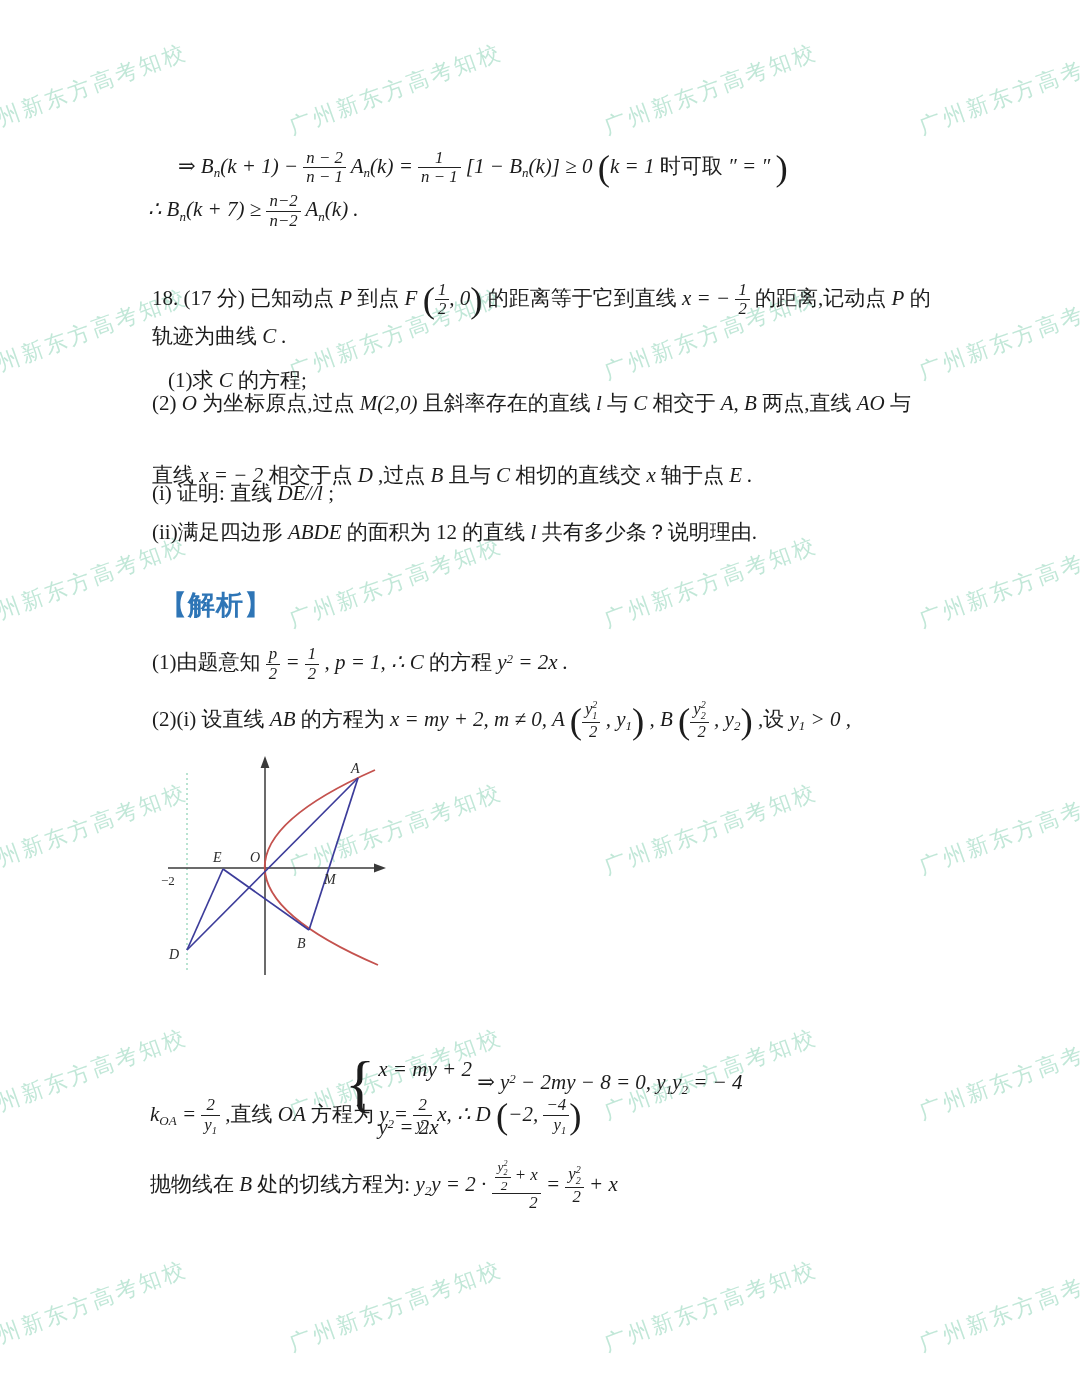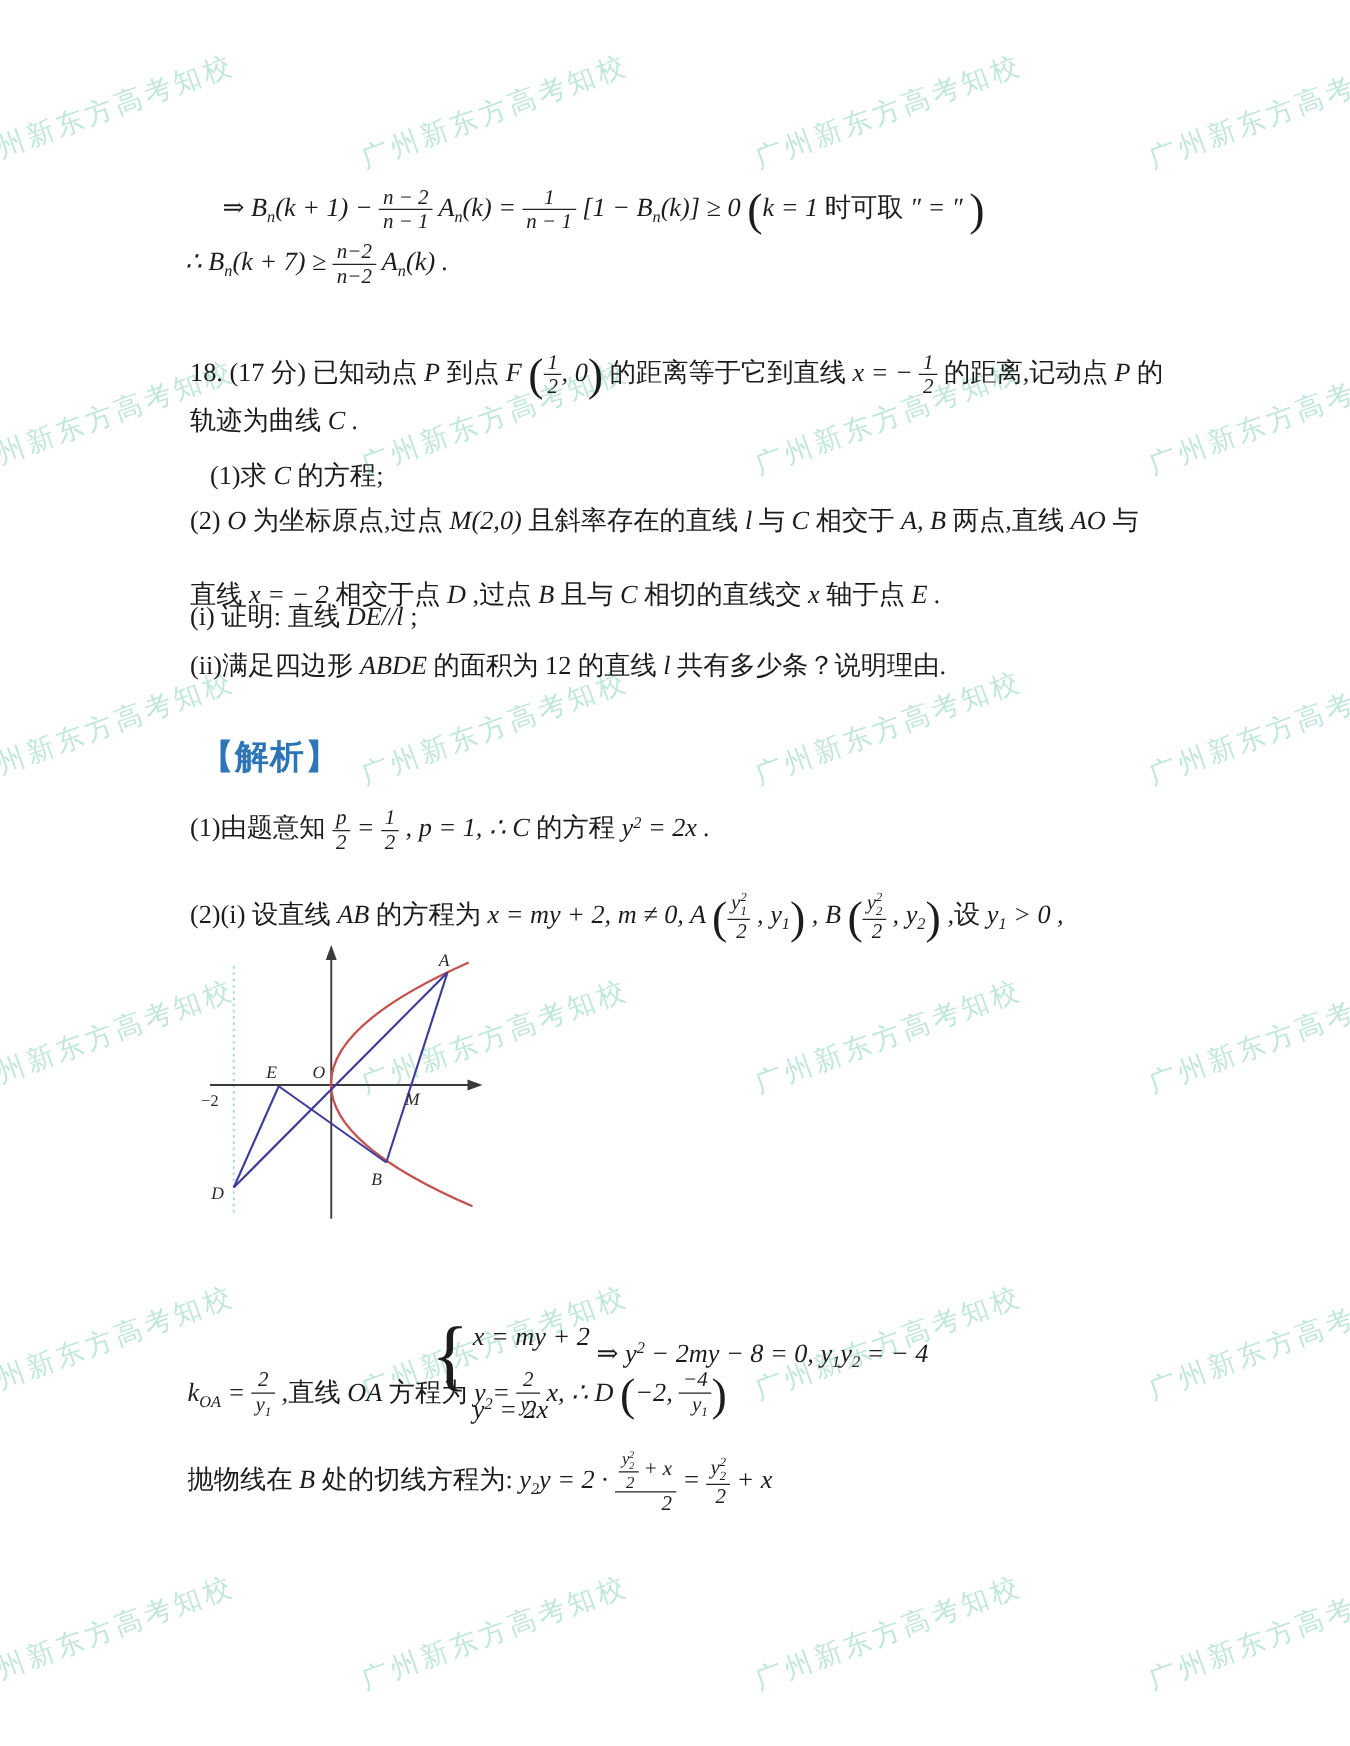--- a/index.html
+++ b/index.html
@@ -39,27 +39,27 @@
   .bigp{font-size:175%;font-style:normal;vertical-align:middle;font-weight:300;}
   .cases{display:inline-flex;align-items:center;vertical-align:middle;}
   .cases>.brace{font-size:300%;font-style:normal;font-weight:300;line-height:.85;margin-right:3px;}
   .crow{display:block;line-height:1.45;margin-top:28px;}
   
   #l1{left:178px;top:133px;margin-top:12px;}
   #l2{left:148px;top:192px;}
   #l3a{left:152px;top:277px;}
   #l3b{left:152px;top:323px;}
   #l4{left:152px;top:367px;margin-left:16px;}
-  #l5a{left:152px;top:403px;}
+  #l5a{left:152px;top:390px;}
   #l5b{left:152px;top:462px;}
   #l6{left:152px;top:480px;}
   #l7{left:152px;top:519px;}
   #l8{left:160px;top:589px;font-size:27px;font-weight:bold;color:var(--blue,#2e75b6);letter-spacing:1px;}
   #l9{left:152px;top:645px;}
-  #l10{left:152px;top:698px;margin-top:13px;}
+  #l10{left:152px;top:698px;}
   #l12{left:345px;top:1026px;}
   #l13{left:150px;top:1093px;}
   #l14{left:150px;top:1159px;}
   
   #figure{position:absolute;left:155px;top:745px;z-index:2;}
   #figure text{
     font-family:"Liberation Serif","DejaVu Serif",serif;
     font-style:italic;font-size:14px;fill:#2a2a2a;
   }
   .axis{stroke:var(--axis,#3a3a3a);stroke-width:1.5;fill:none;}

